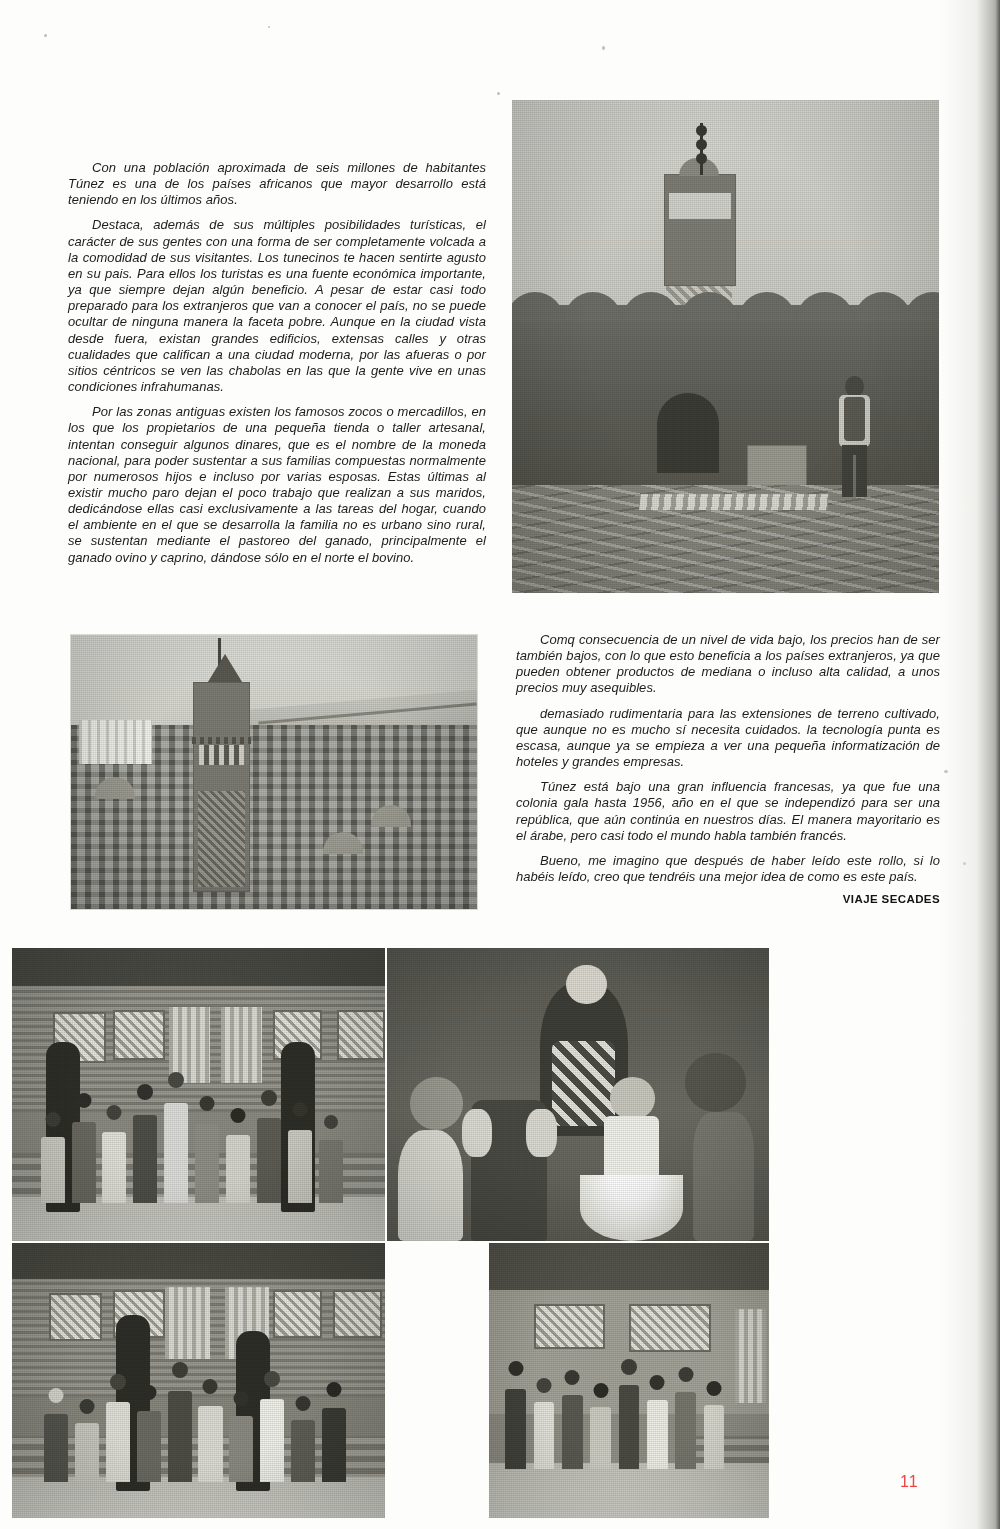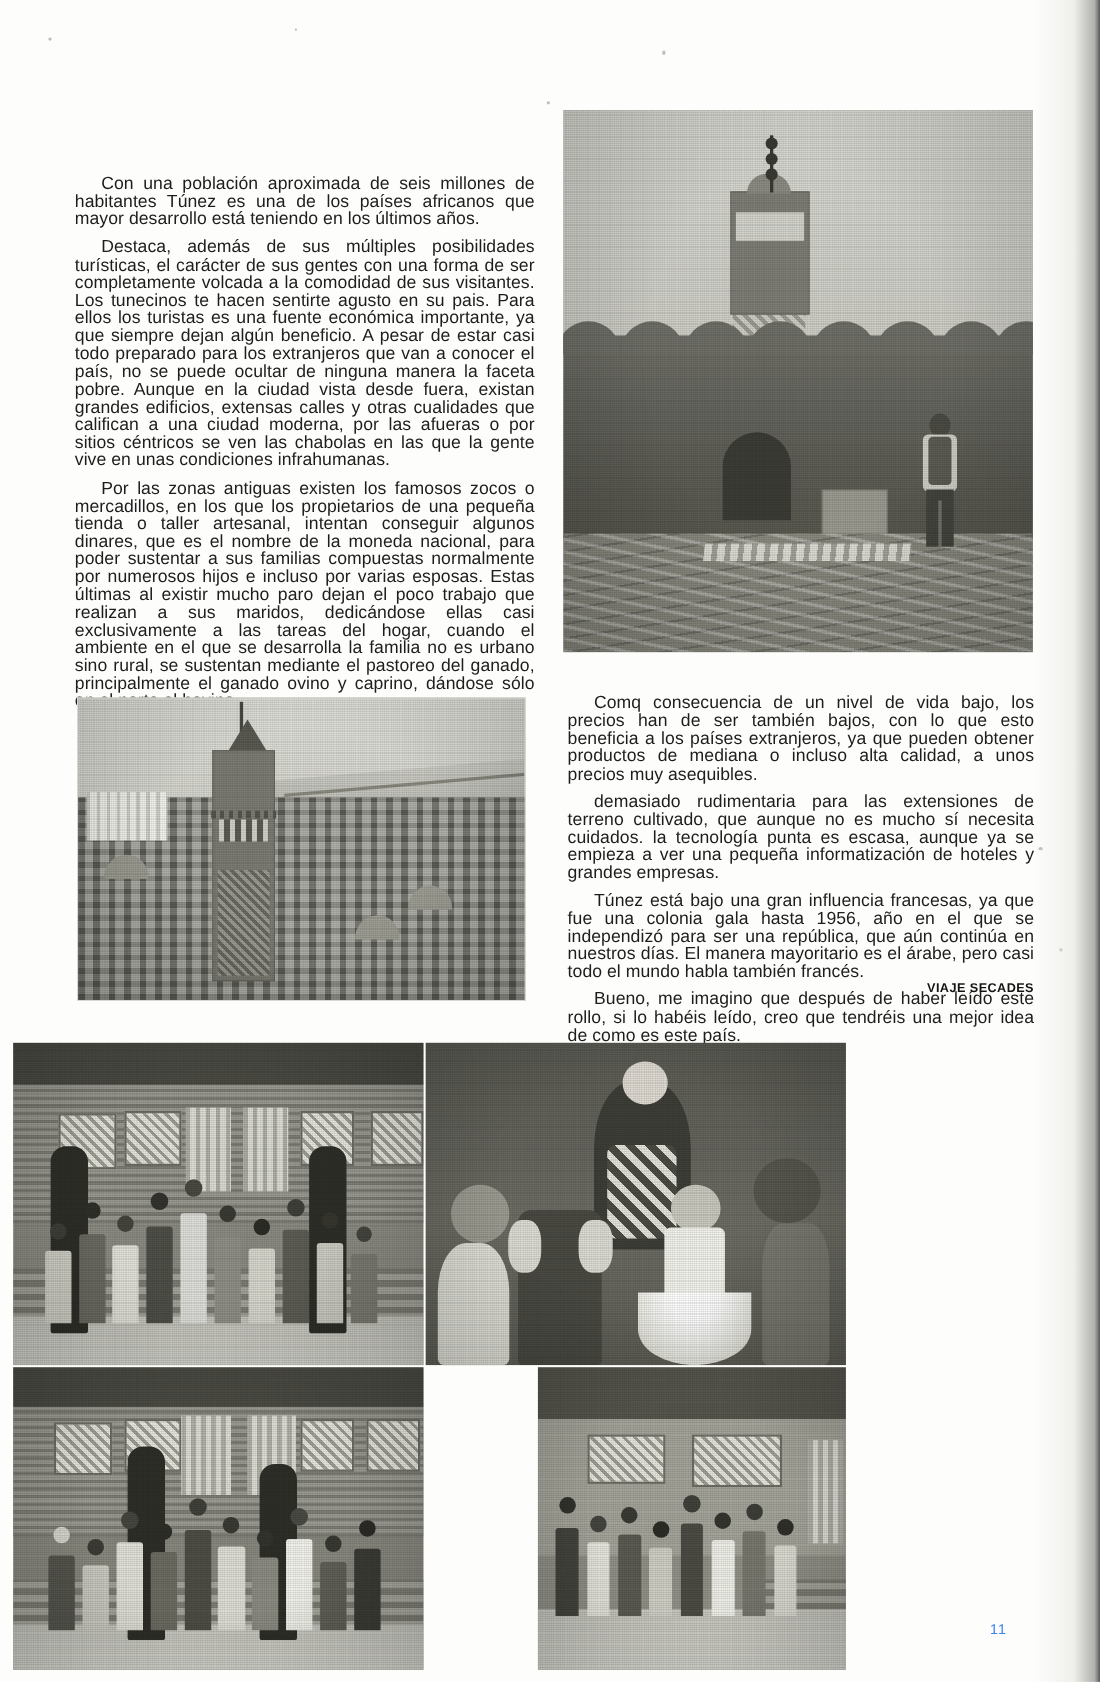--- a/index.html
+++ b/index.html
@@ -24,25 +24,26 @@
   .article-title{
     position:absolute;left:66px;top:93px;
     font-family:"Liberation Serif", serif;
     font-size:49px;letter-spacing:2.5px;
     color:#1b1b1b;font-weight:400;white-space:nowrap;
   }
 
   
   .col{
     position:absolute;
-    font-size:16px;line-height:16.15px;
+    font-size:13px;line-height:16.15px;
     color:#1d1d1d;
     text-align:justify;
     text-justify:inter-word;
     letter-spacing:.05px;
+    font-style:italic;
   }
   .col p{margin:0 0 9px 0;text-indent:24px;}
   .col p:last-child{margin-bottom:0;}
 
   #col-left{left:68px;top:160px;width:418px;}
   #col-right{left:516px;top:632px;width:424px;}
 
   .byline{
     position:absolute;left:516px;top:893px;width:424px;
     text-align:right;font-size:11.5px;font-weight:bold;
@@ -167,21 +168,21 @@
     padding-bottom:3px;
     margin-bottom:7px;
     position:relative;
   }
   .hl-line:after{
     content:"";position:absolute;left:0;bottom:0;width:121.95%;height:2px;background:#1a1a1a;
   }
 
   .page-number{
     position:absolute;left:900px;top:1473px;
-    font-size:13px;color:#3b82f6;font-weight:400;letter-spacing:1px;
+    font-size:16px;color:#ef4444;font-weight:400;letter-spacing:1px;
   }
 </style>
 </head>
 <body>
 
 <div class="page">
 
 
   <div class="col" id="col-left">
     <p>Con una población aproximada de seis millones de habitantes Túnez es una de los países africanos que mayor desarrollo está teniendo en los últimos años.</p>

